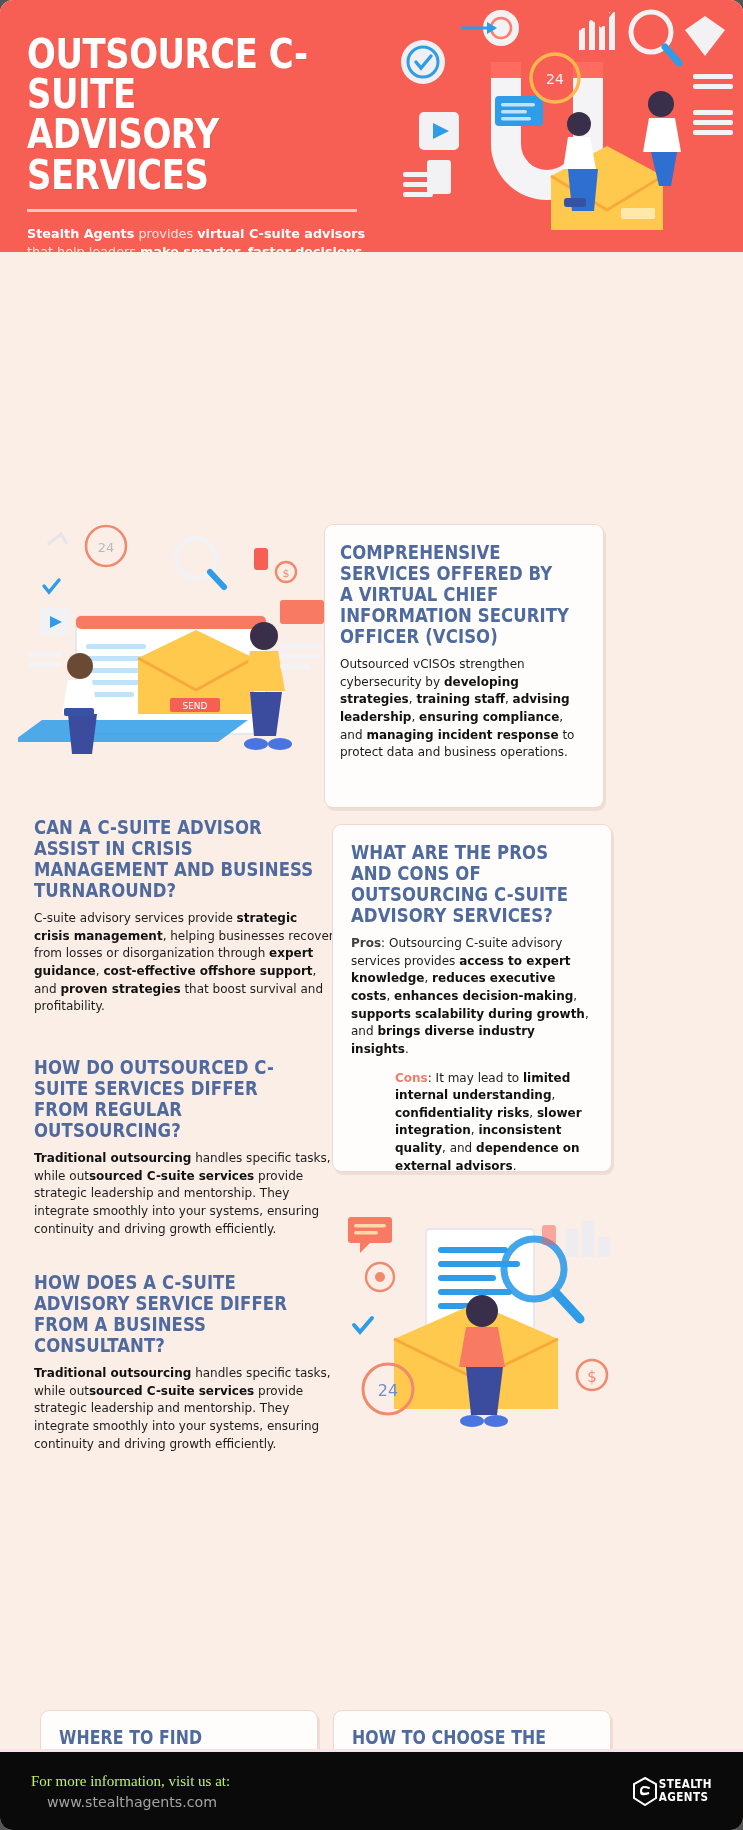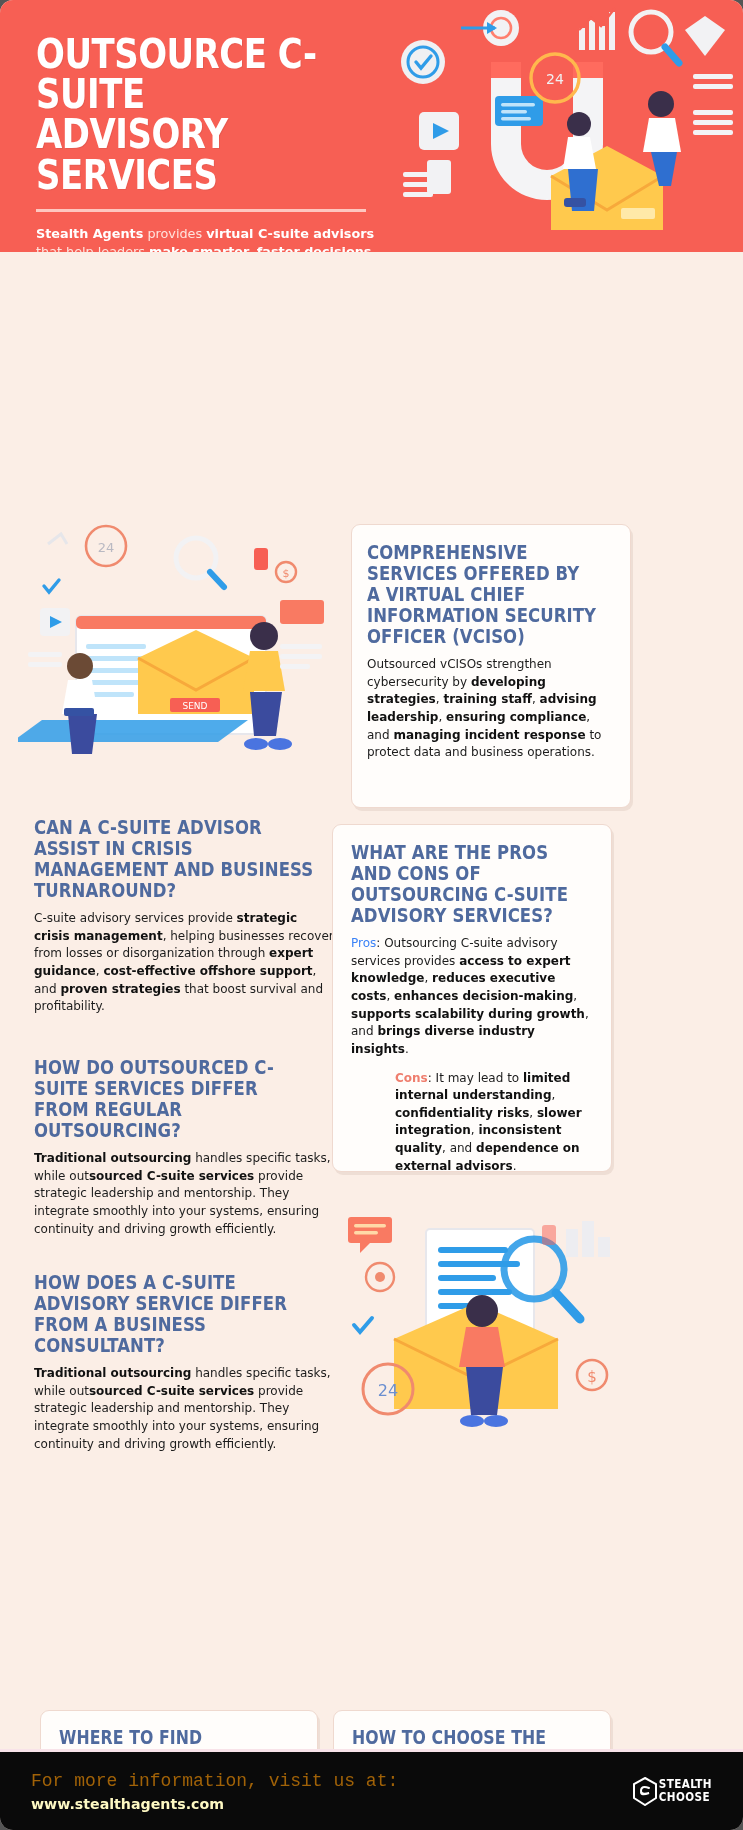--- a/index.html
+++ b/index.html
@@ -10,21 +10,21 @@
   }
   .page {
     width:743px; height:1830px; position:relative; overflow:hidden;
     background:#fbeee6; margin:0 auto;border-radius:13px;
   }
 
   
   .header {
     position:relative; height:252px; background:#f75f54; overflow:hidden;
   }
-  .header-inner { padding:34px 0 0 36px; width:400px; position:relative; z-index:3; }
+  .header-inner { padding:34px 0 0 27px; width:400px; position:relative; z-index:3; }
   .title {
     font-family:"DejaVu Sans Condensed","Liberation Sans Narrow","Liberation Sans", sans-serif;
     font-weight:700; color:#ffffff; font-size:41px; line-height:0.98;
     letter-spacing:-0.5px; text-transform:uppercase;
     transform:scaleX(0.92); transform-origin:left center;
     text-shadow:1px 1px 0 rgba(0,0,0,0.06);
   }
   .title .l2 { display:block; }
   .rule { width:330px; height:3px; background:#ffd9d3; margin:14px 0 13px 0; opacity:.85; }
   .subtitle {
@@ -54,21 +54,21 @@
     margin-bottom:9px;
   }
   h2.head.sm { font-size:18.6px; }
 
   p.body-txt, ul.bullets {
     font-family:"DejaVu Sans","Liberation Sans",sans-serif;
     font-size:12px; line-height:1.47; color:#1c1c1c;
   }
   p.body-txt b { font-weight:700; color:#111; }
   p.body-txt + p.body-txt { margin-top:11px;margin-left:44px; }
-  .pros-k { color:#3b82f6; font-weight:400; }
+  .pros-k { color:#404040; font-weight:700; }
   .cons-k { color:#ef7e6e; font-weight:700; }
 
   ul.bullets { list-style:none; padding-left:4px; }
   ul.bullets li {
     position:relative; padding-left:16px; margin-bottom:2px; line-height:1.38;
   }
   ul.bullets li:before {
     content:""; position:absolute; left:2px; top:7px;
     width:4.4px; height:4.4px; border-radius:50%; background:#1c1c1c;
   }
@@ -79,26 +79,27 @@
   
   .illus { position:absolute; }
 
   
   .footer {
     position:absolute; left:0; bottom:0; width:743px; height:78px;
     background:#0a0a0a; display:flex; align-items:center;
     justify-content:space-between; padding:0 31px;
   }
   .foot-l1 {
-    color:#a16207; font-size:18px; line-height:1.5;
-    font-family:Liberation Mono, monospace;
+    color:#bef264; font-size:15px; line-height:1.5;
+    font-family:Liberation Serif, serif;
   }
   .foot-l2 {
-    color:#fef9c3; font-size:14.2px; font-weight:700; line-height:1.35;
+    color:#a3a3a3; font-size:14.2px; font-weight:400; line-height:1.35;
     font-family:"DejaVu Sans","Liberation Sans",sans-serif;
+    margin-left:16px;
   }
   .brand { display:flex; align-items:center; gap:1px; }
   .brand-txt {
     color:#fff; font-weight:700; font-size:11.6px; line-height:1.08;
     letter-spacing:.4px;
     font-family:"DejaVu Sans Condensed","Liberation Sans Narrow","Liberation Sans",sans-serif;
   }
   .thin-sep { position:absolute; left:0; bottom:78px; width:743px; height:3px; background:#f8e3e9; }
 </style>
 </head>
@@ -225,21 +226,21 @@
       <rect x="262" y="84" width="44" height="24" rx="3" fill="#f97a62"></rect>
       <g fill="#f3f3f5">
         <rect x="262" y="128" width="42" height="5" rx="2"></rect>
           <rect x="262" y="138" width="42" height="5" rx="2"></rect>
         <rect x="262" y="148" width="30" height="5" rx="2"></rect>
         <rect x="10" y="136" width="34" height="5" rx="2"></rect>
           <rect x="10" y="146" width="34" height="5" rx="2"></rect>
       </g>
     </svg>
 
-    <div class="card" style="left:351px; top:272px; width:280px; height:284px;padding-left:15px;">
+    <div class="card" style="left:324px; top:272px; width:280px; height:284px;padding-left:15px;">
       <h2 class="head">COMPREHENSIVE SERVICES OFFERED BY A VIRTUAL CHIEF INFORMATION SECURITY OFFICER (VCISO)</h2>
       <p class="body-txt">Outsourced vCISOs strengthen cybersecurity by <b>developing strategies</b>, <b>training staff</b>, <b>advising leadership</b>, <b>ensuring compliance</b>, and <b>managing incident response</b> to protect data and business operations.</p>
     </div>
 
     <div class="col-block" style="left:34px; top:565px;">
       <h2 class="head">CAN A C-SUITE ADVISOR ASSIST IN CRISIS MANAGEMENT AND BUSINESS TURNAROUND?</h2>
       <p class="body-txt">C-suite advisory services provide <b>strategic crisis management</b>, helping businesses recover from losses or disorganization through <b>expert guidance</b>, <b>cost-effective offshore support</b>, and <b>proven strategies</b> that boost survival and profitability.</p>
     </div>
 
     <div class="card" style="left:332px; top:572px; width:280px; height:348px;">
@@ -318,18 +319,18 @@
       <div class="foot-l1">For more information, visit us at:</div>
       <div class="foot-l2">www.stealthagents.com</div>
     </div>
     <div class="brand">
       <svg width="26" height="29" viewBox="0 0 26 29">
         <path d="M13 1 L24 7 V21 L13 28 L2 21 V7 Z" fill="none" stroke="#ffffff" stroke-width="2"></path>
         <path d="M17 11 q-8 -3 -8 3 q0 4 8 2 q-8 3 -8 -1" fill="none" stroke="#ffffff" stroke-width="2" stroke-linecap="round"></path>
       </svg>
       <div class="brand-txt">
         <div>STEALTH</div>
-        <div>CHOOSE</div>
+        <div>AGENTS</div>
       </div>
     </div>
   </div>
 
 </div>
 
 </body></html>

